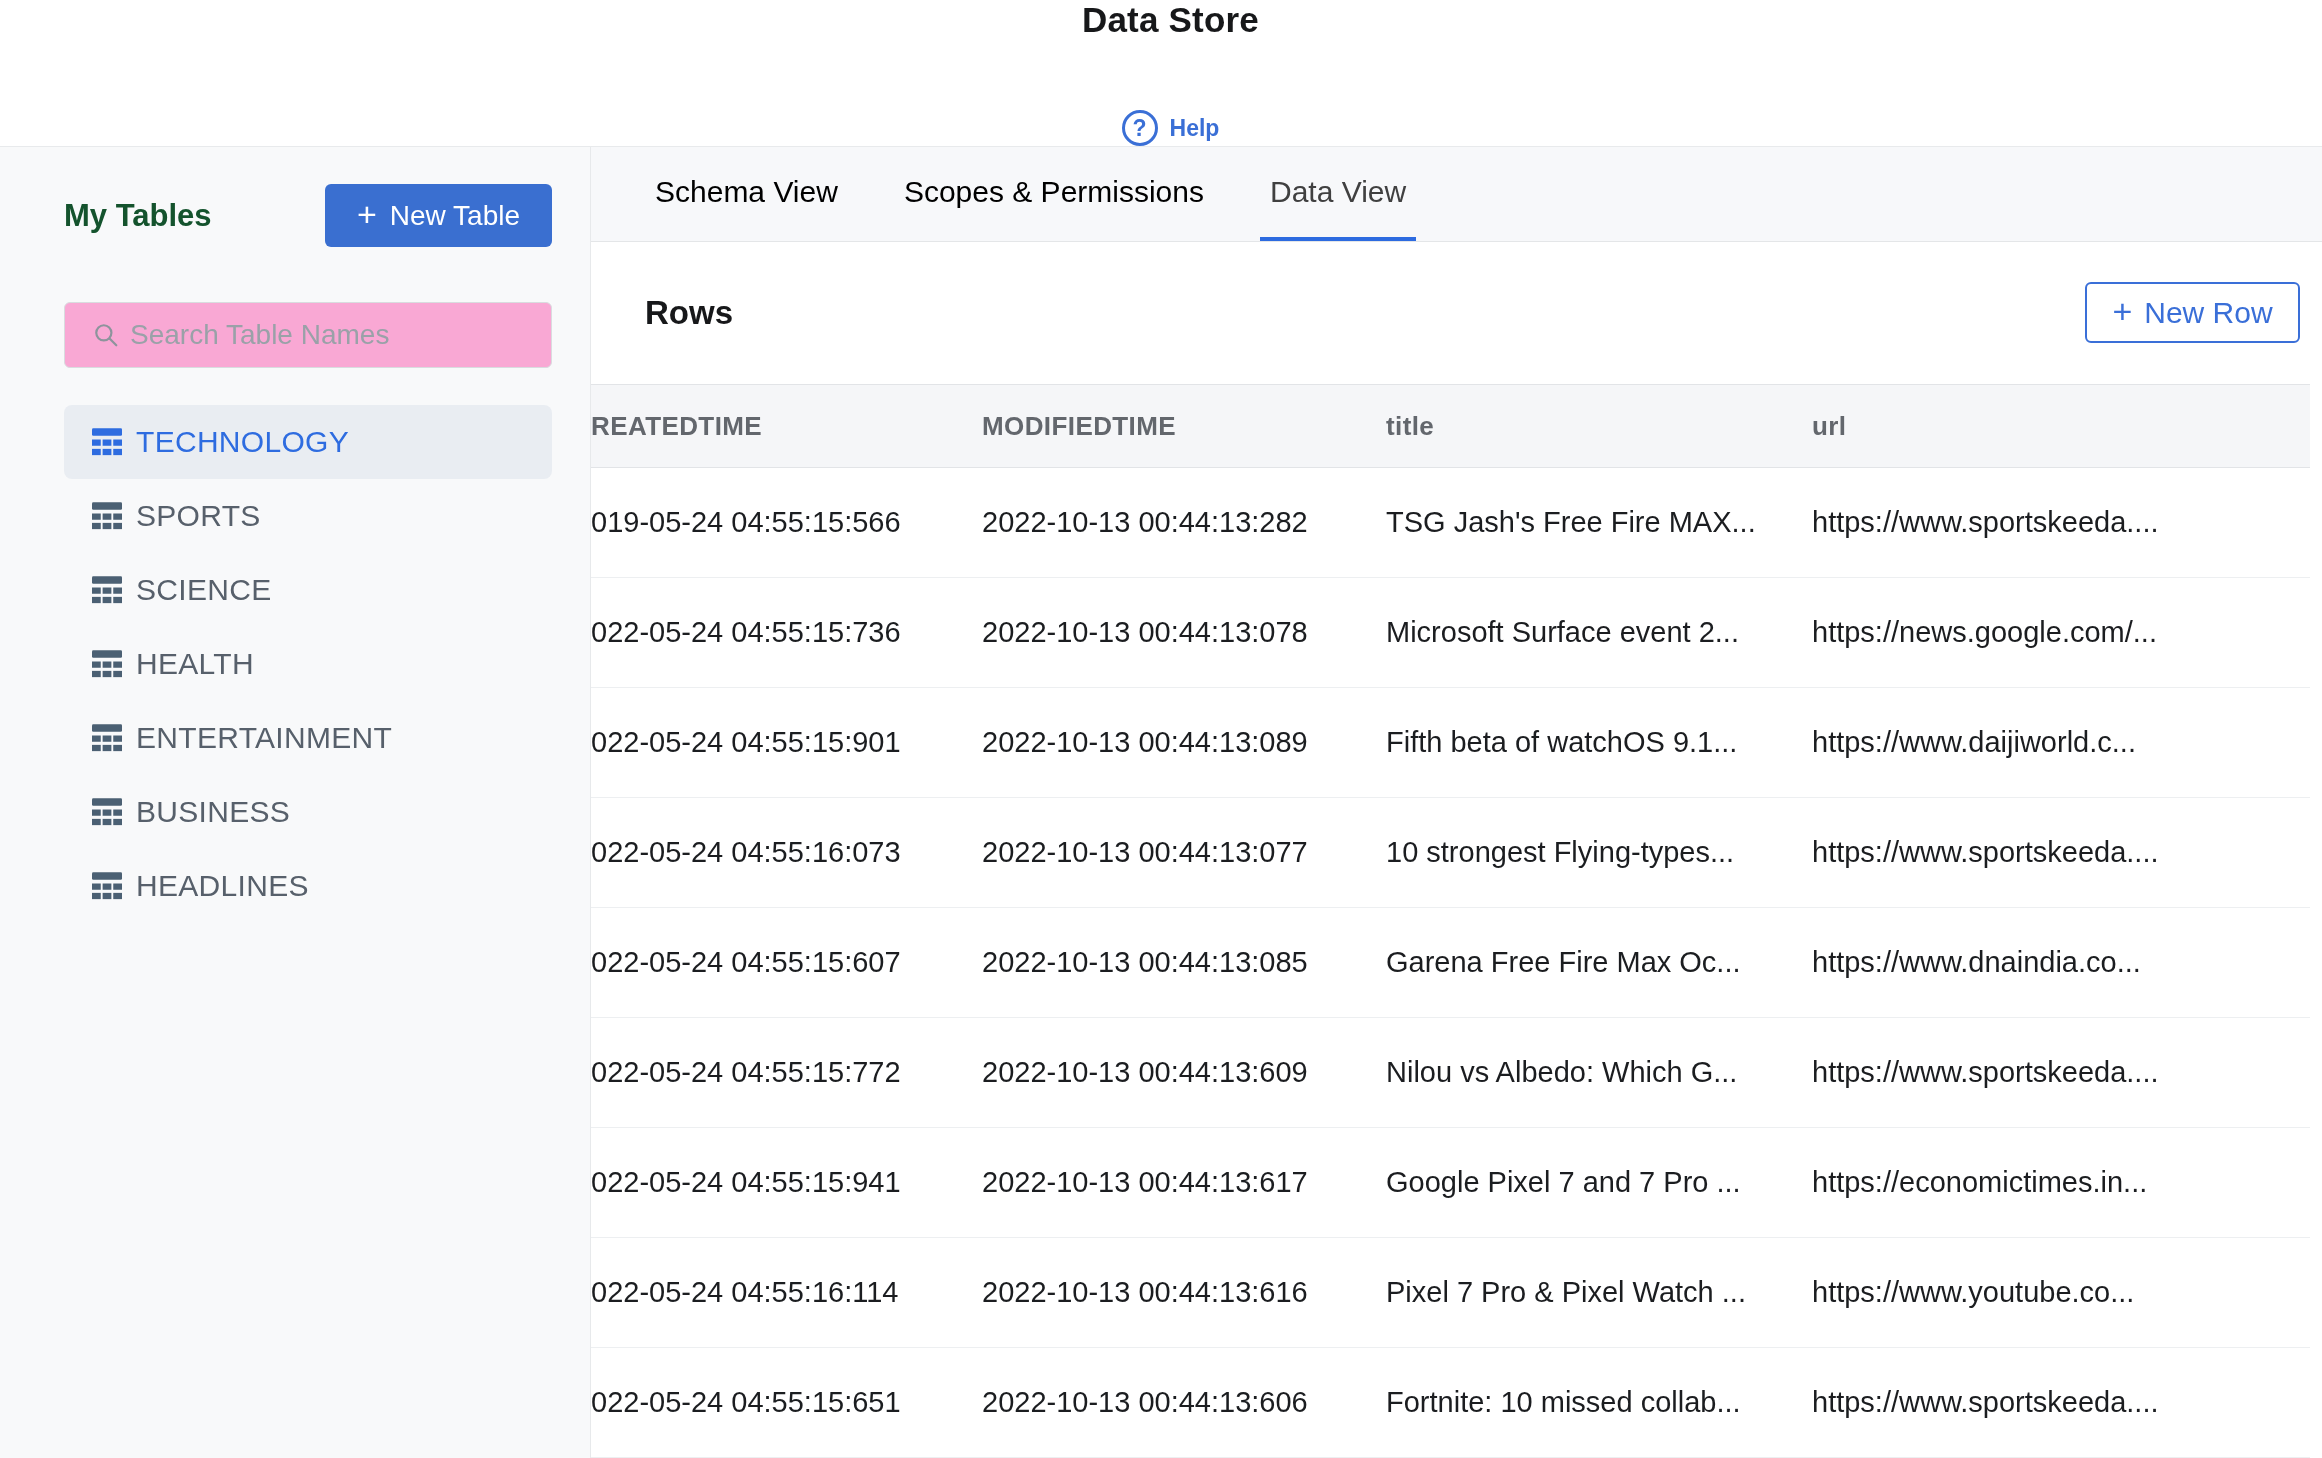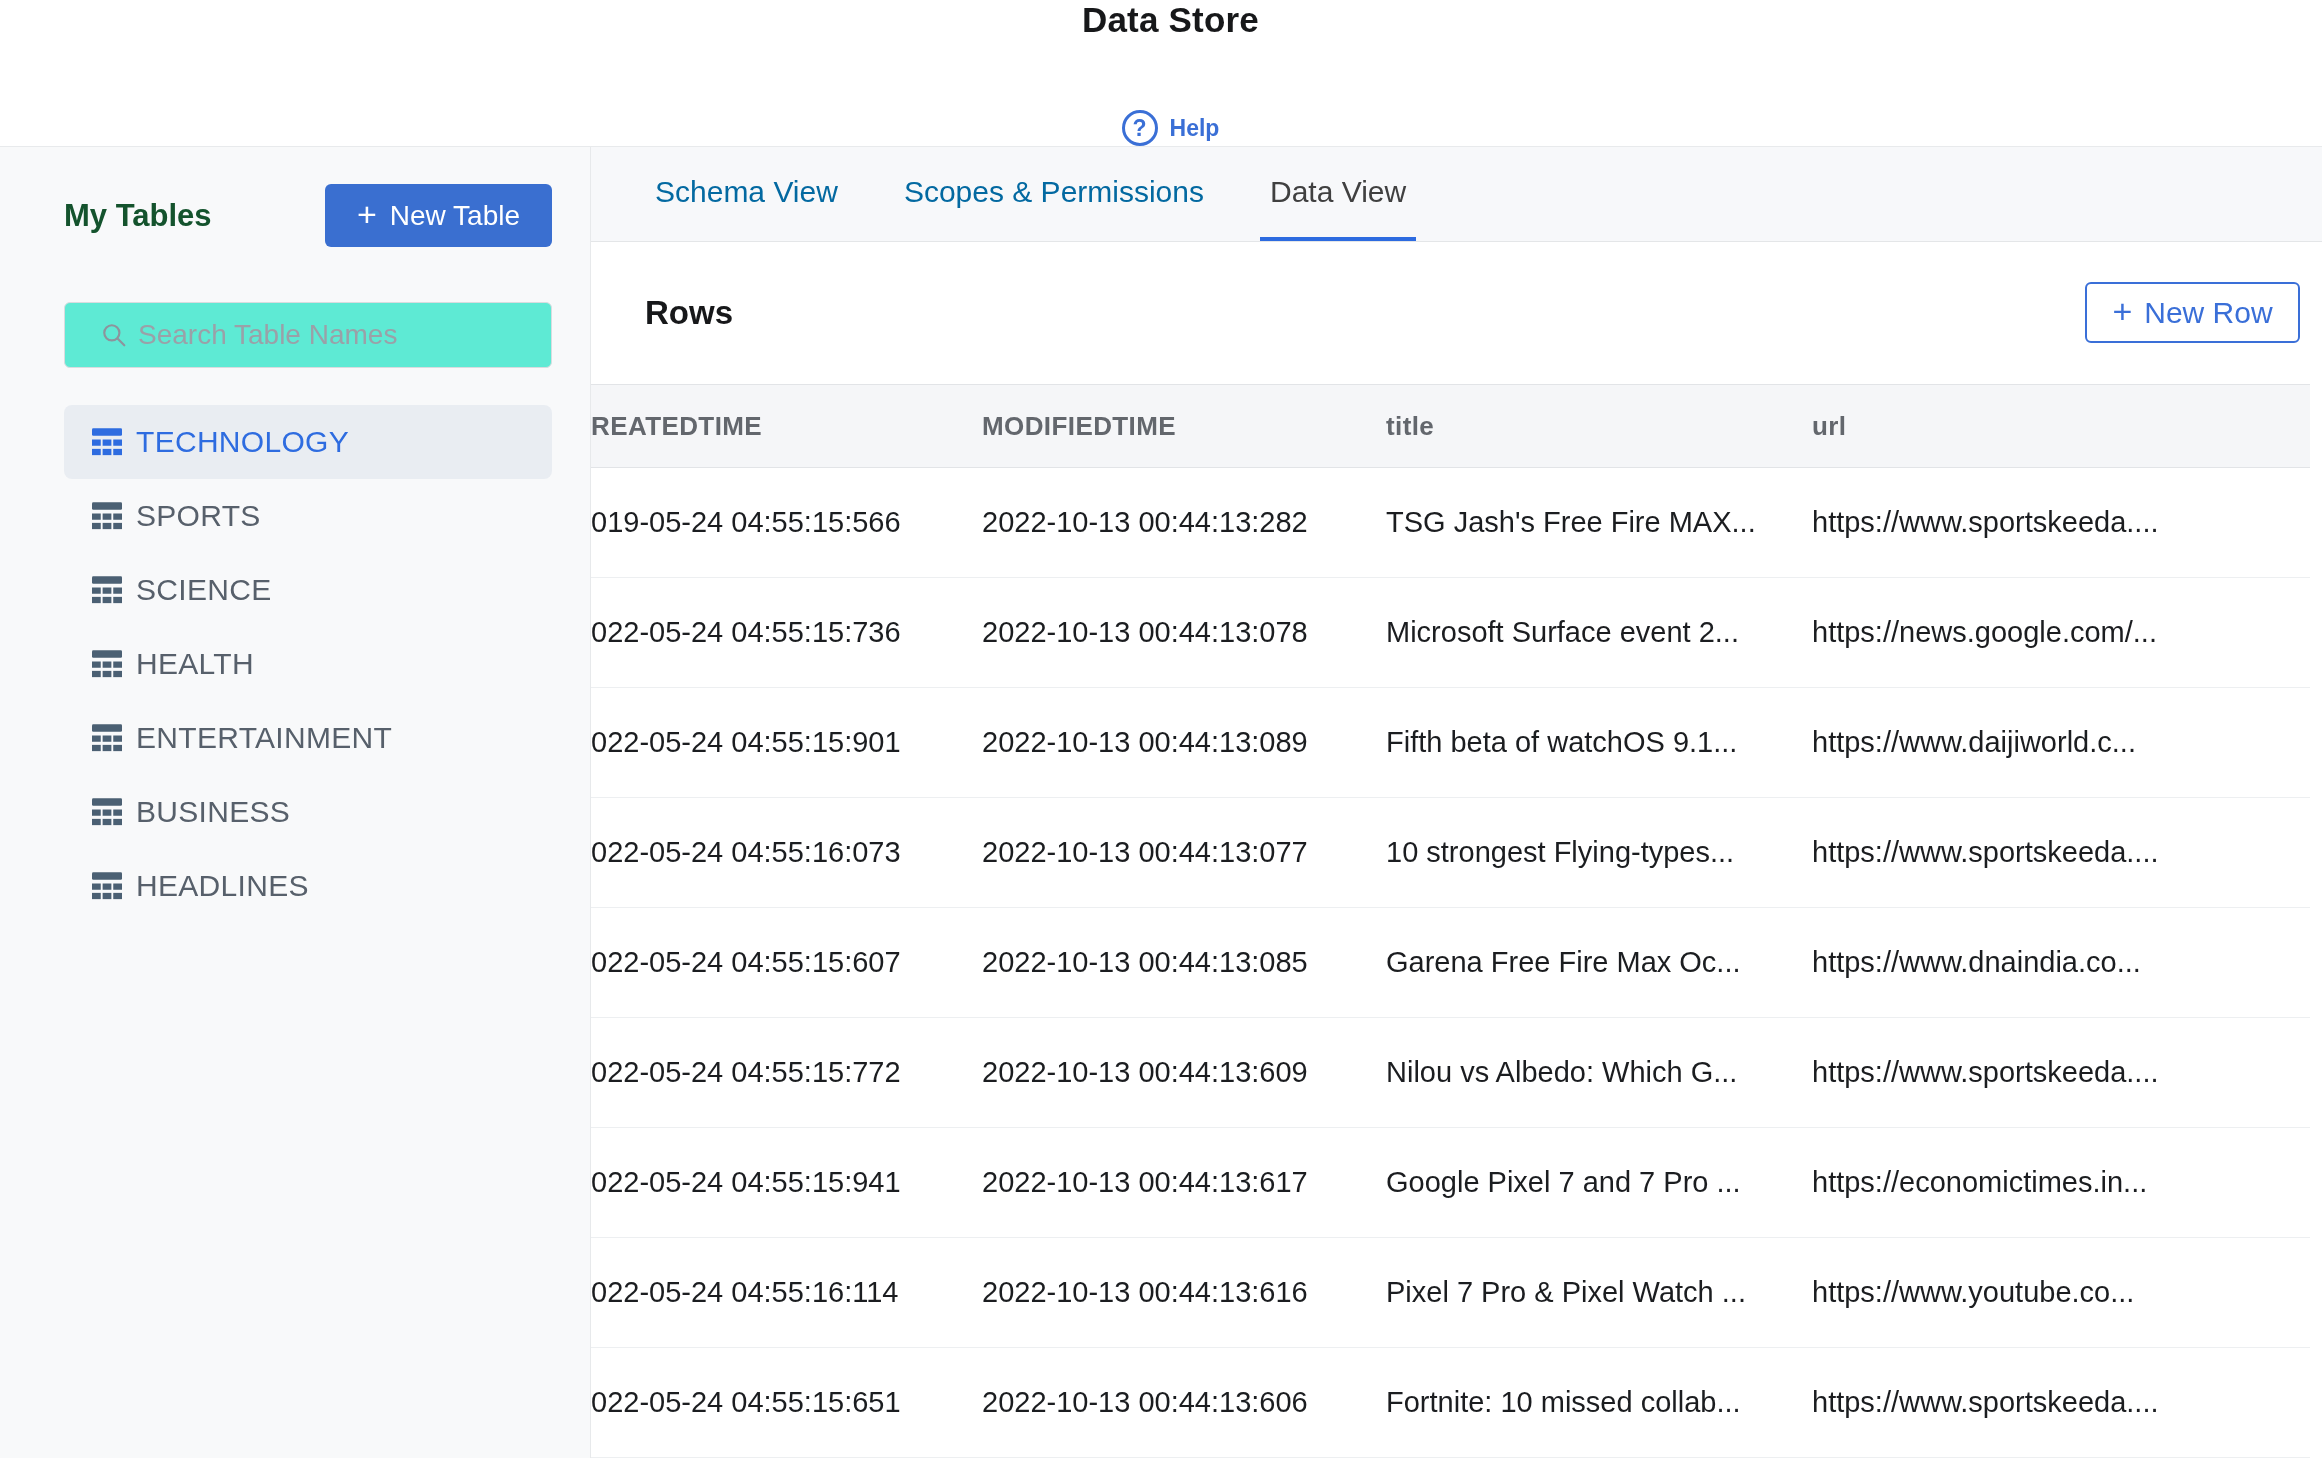--- a/index.html
+++ b/index.html
@@ -20,38 +20,38 @@
 
   
   .sidebar { width:591px; background:#f8f9fa; border-right:1px solid #e7e9eb;
     padding:37px 38px 0 64px; flex-shrink:0; }
   .side-top { display:flex; align-items:center; justify-content:space-between; }
   .side-heading { font-size:31px; font-weight:700; color:#14532d; }
   .btn-primary { display:flex; align-items:center; justify-content:center; gap:13px;
     width:227px; height:63px; background:#3a6fd0; color:#fff; border:none; border-radius:6px;
     font-family:inherit; font-size:28px; cursor:pointer; }
   .btn-primary .plus { font-size:34px; font-weight:300; line-height:1; margin-top:-3px; }
-  .search { margin-top:55px; height:66px; background:#5eead4; border:1px solid #d9dcdf;
-    border-radius:6px; display:flex; align-items:center; padding:0 36px; gap:11px; }
+  .search { margin-top:55px; height:66px; background:#f9a8d4; border:1px solid #d9dcdf;
+    border-radius:6px; display:flex; align-items:center; padding:0 28px; gap:11px; }
   .search input { flex:1; border:none; outline:none; background:transparent;
     font-family:inherit; font-size:28px; color:#3c4248; }
   .search input::placeholder { color:#9aa1a8; }
   .tables { margin-top:37px; display:flex; flex-direction:column; }
   .titem { height:74px; display:flex; align-items:center; padding-left:28px; gap:14px;
     border-radius:8px; color:#57606b; cursor:pointer; }
   .titem .ticon { display:flex; color:#4b6073; }
   .titem .tlabel { font-size:30px; letter-spacing:.3px; }
   .titem.sel { background:#e9edf2; color:#2e6ce0; }
   .titem.sel .ticon { color:#2e6ce0; }
 
   
   .content { flex:1; display:flex; flex-direction:column; background:#fff; min-width:0; }
   .tabs { height:100px; background:#f7f8fa; border-bottom:1px solid #e4e6e8;
     display:flex; padding-left:54px; gap:46px; }
-  .tab { display:flex; align-items:center; padding:0 10px; font-size:30px; color:#0369a1;
+  .tab { display:flex; align-items:center; padding:0 10px; font-size:30px; color:#000000;
     border-bottom:4px solid transparent; cursor:pointer; }
   .tab.active { color:#404040; border-bottom-color:#2d6be0; }
 
   .tools { height:150px; display:flex; align-items:center; justify-content:space-between;
     padding:0 22px 0 54px; }
   .rows-heading { font-size:33px; font-weight:700; color:#17181a; }
   .btn-outline { display:flex; align-items:center; justify-content:center; gap:12px;
     width:215px; height:61px; background:#fff; border:2px solid #3a6fd8; border-radius:6px;
     color:#3a6fd8; font-family:inherit; font-size:30px; cursor:pointer; }
   .btn-outline .plus { font-size:34px; font-weight:300; line-height:1; margin-top:-3px; }

